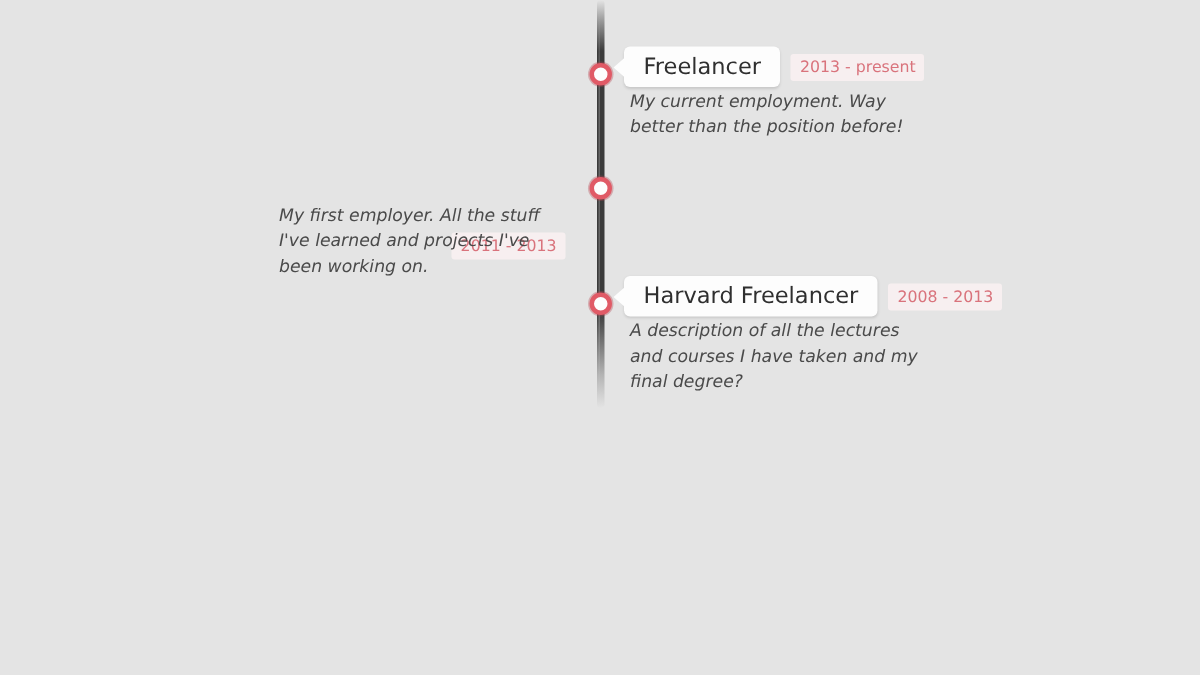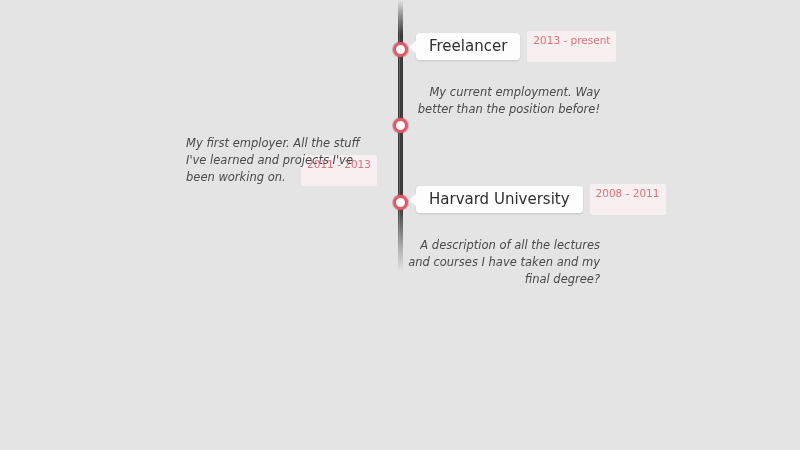--- a/index.html
+++ b/index.html
@@ -109,38 +109,38 @@
   }
   .event.left .bubble::after {
     right: -7px;
     border-left: 8px solid #fdfdfd;
   }
 
   .date {
     font-size: 10.5px;
     color: #d9737c;
     background: #f7eff0;
-    padding: 3px 6px 16px 6px;
+    padding: 3px 6px 3px 6px;
     border-radius: 2px;
     line-height: 12px;
   }
   .event.right .date { margin-left: 7px; }
   .event.left  .date { margin-right: 7px; margin-top: 48px; }
 
   .desc {
     position: absolute;
     top: 17px;
     font-size: 11.5px;
     font-style: italic;
     color: #4a4a4a;
     line-height: 17px;
     font-family: "DejaVu Sans", sans-serif;
     width: 192px;
   }
-  .event.right .desc { left: 8px; text-align: right; margin-top: 25px; }
+  .event.right .desc { left: 20px; text-align: left; }
   .event.left  .desc { right: 22px; text-align: left; }
 </style>
 </head>
 <body>
 
 <div id="timeline-root">
 
   <div class="spine"></div>
   <div class="spine-sheen"></div>
 
@@ -157,19 +157,19 @@
     <div class="dot"></div>
     <div class="head">
       <div class="date">2011 - 2013</div>
     </div>
     <div class="desc">My first employer. All the stuff I've learned and projects I've been working on.</div>
   </div>
 
   <div class="event right" style="top:195px;">
     <div class="dot"></div>
     <div class="head">
-      <div class="bubble">Harvard University</div>
-      <div class="date">2008 - 2011</div>
+      <div class="bubble">Harvard Freelancer</div>
+      <div class="date">2008 - 2013</div>
     </div>
     <div class="desc">A description of all the lectures and courses I have taken and my final degree?</div>
   </div>
 
 </div>
 
 </body></html>

